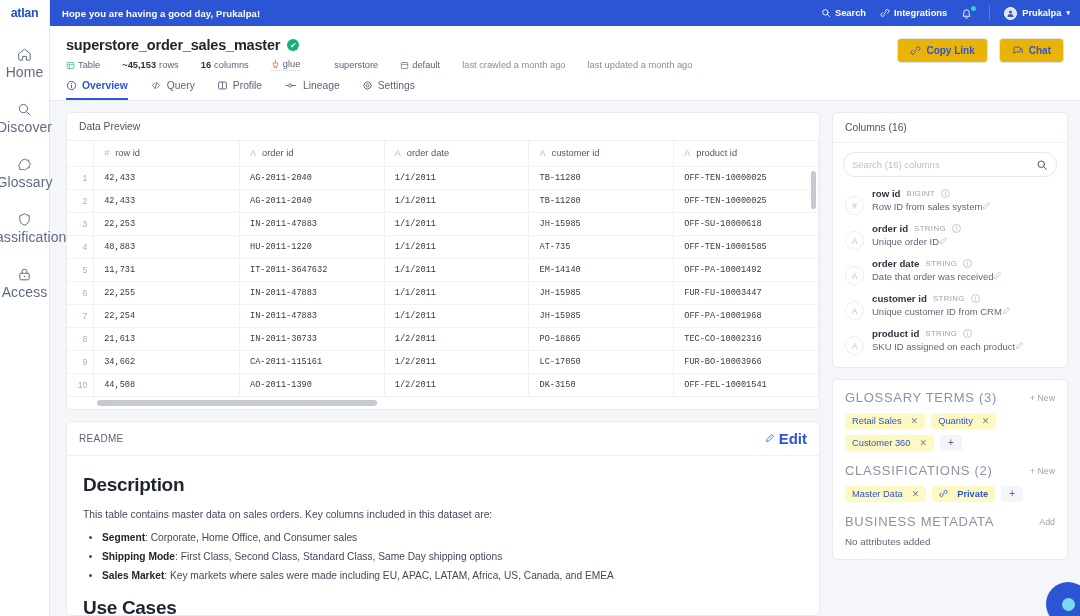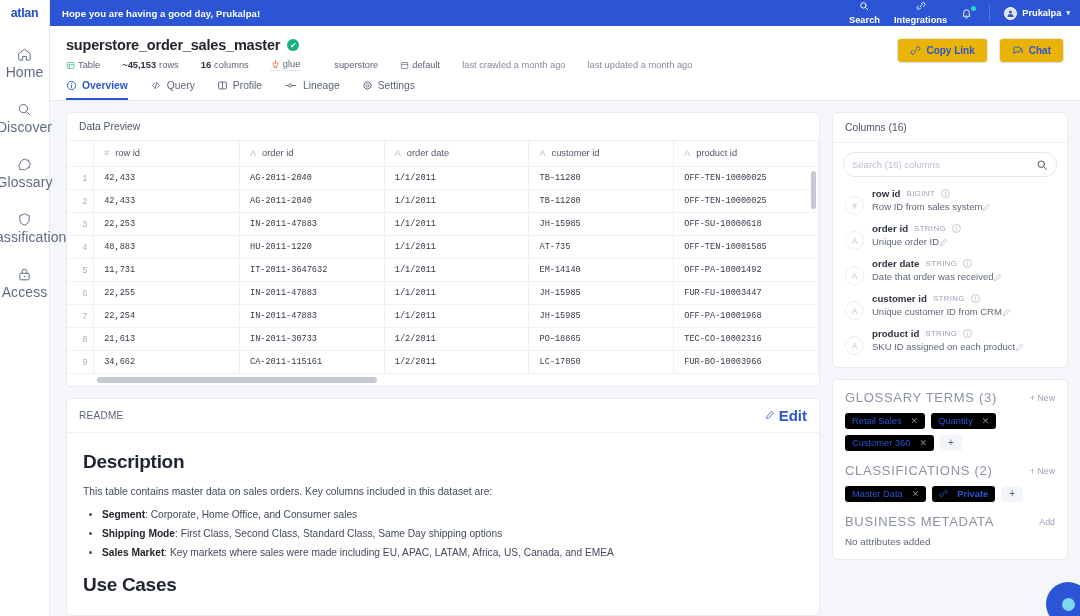--- a/index.html
+++ b/index.html
@@ -37,21 +37,21 @@
   .main { flex: 1 1 auto; display: flex; flex-direction: column; min-width: 0; }
 
   
   .topbar {
     height: 26px; background: #2b55d4; color: #fff;
     display: flex; align-items: center; padding: 0 10px 0 12px;
     font-size: 9.5px; flex: 0 0 26px;
   }
   .topbar-greeting { font-weight: bold; letter-spacing: .1px; }
   .topbar-right { margin-left: auto; display: flex; align-items: center; gap: 14px; }
-  .tb-link { display: flex; align-items: center; gap: 4px; font-weight: bold; font-size: 9.3px; cursor: pointer; flex-direction: column; }
+  .tb-link { display: flex; align-items: center; gap: 4px; font-weight: bold; font-size: 9.3px; cursor: pointer; }
   .tb-bell { position: relative; padding-right: 3px; cursor: pointer; }
   .tb-bell .dot {
     position: absolute; top: -2px; right: -1px; width: 5px; height: 5px;
     border-radius: 50%; background: #2bd6c4;
   }
   .tb-sep { width: 1px; height: 16px; background: #5377dd; }
   .tb-user { display: flex; align-items: center; gap: 5px; font-weight: bold; font-size: 9.3px; cursor: pointer; }
   .avatar {
     width: 13px; height: 13px; border-radius: 50%;
     background: #dde4f5; border: 1px solid #ffffff;
@@ -195,33 +195,33 @@
   }
   .col-main { min-width: 0; }
   .col-row1 { display: flex; align-items: center; gap: 6px; }
   .col-nm { font-size: 9.7px; font-weight: bold; color: #2f3442; }
   .col-ty { font-size: 7.8px; color: #9aa1b2; letter-spacing: .4px; }
   .ico-i {
     width: 9px; height: 9px; border-radius: 50%; border: 1px solid #c2c7d4;
     color: #aeb4c3; font-size: 6.5px; display: inline-flex;
     align-items: center; justify-content: center; font-style: normal;
   }
-  .col-row2 { display: flex; align-items: flex-end; margin-top: 2px; }
+  .col-row2 { display: flex; align-items: flex-start; margin-top: 2px; }
   .col-desc { font-size: 9.5px; color: #5f6779; }
   .pencil { color: #b6bccb; font-size: 8.5px; cursor: pointer; }
 
   
   .sec { padding: 10px 12px 2px 12px; }
   .sec-head { display: flex; align-items: center; }
   .sec-title { font-size: 13px; letter-spacing: .7px; color: #8b92a3; }
   .sec-new { margin-left: auto; font-size: 8.8px; color: #9aa1b2; cursor: pointer; }
   .chips { display: flex; flex-wrap: wrap; gap: 6px; margin-top: 8px; }
   .chip {
     display: flex; align-items: flex-start; gap: 9px;
-    background: #000000; border-radius: 3px; padding: 3px 7px;
+    background: #fef9c3; border-radius: 3px; padding: 3px 7px;
     font-size: 9.3px; color: #2b55d4; cursor: pointer;
   }
   .chip .x { color: #7b8398; font-size: 9px; }
   .chip.bold { font-weight: bold; }
   .chip-add {
     background: #f3f5fb; border-radius: 3px; padding: 3px 8px;
     font-size: 10px; color: #5b6377; cursor: pointer; display: flex;
     align-items: center; line-height: 1;
   }
   .bm-empty { font-size: 9.8px; color: #5f6779; margin-top: 7px; padding-bottom: 10px; }
@@ -589,20 +589,28 @@
                     <td>TEC-CO-10002316</td>
                   </tr>
                 <tr>
                     <td class="idx">9</td>
                     <td>34,662</td>
                     <td>CA-2011-115161</td>
                     <td>1/2/2011</td>
                     <td>LC-17050</td>
                     <td>FUR-BO-10003966</td>
                   </tr>
+                <tr>
+                    <td class="idx">10</td>
+                    <td>44,508</td>
+                    <td>AO-2011-1390</td>
+                    <td>1/2/2011</td>
+                    <td>DK-3150</td>
+                    <td>OFF-FEL-10001541</td>
+                  </tr>
               </tbody>
             </table>
             <div class="vscroll"></div>
           </div>
           <div class="hscroll-track">
             <div class="hscroll-thumb"></div>
           </div>
         </div>
 
         <div class="card readme">

